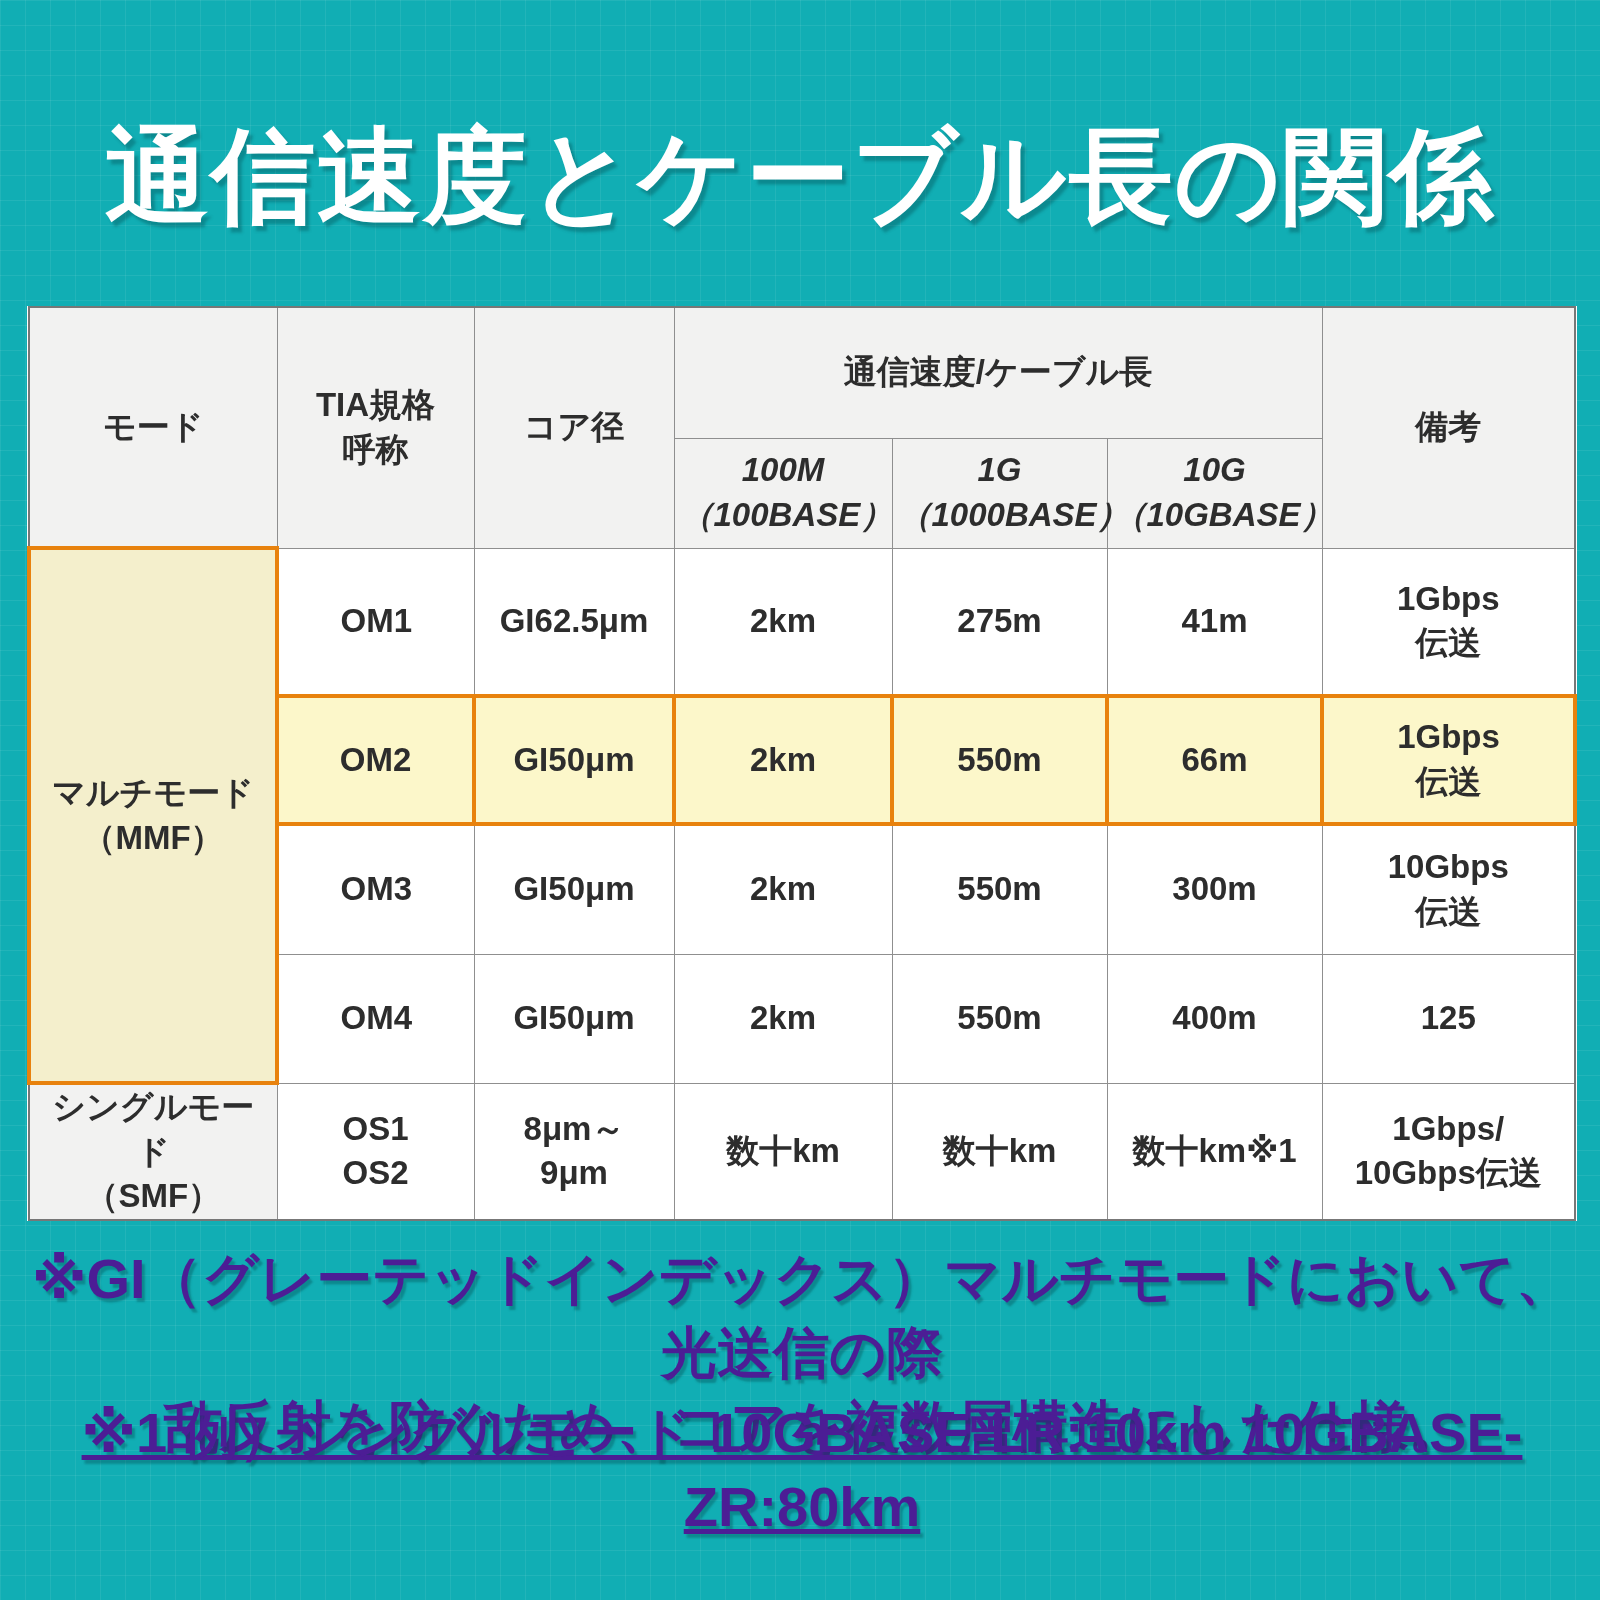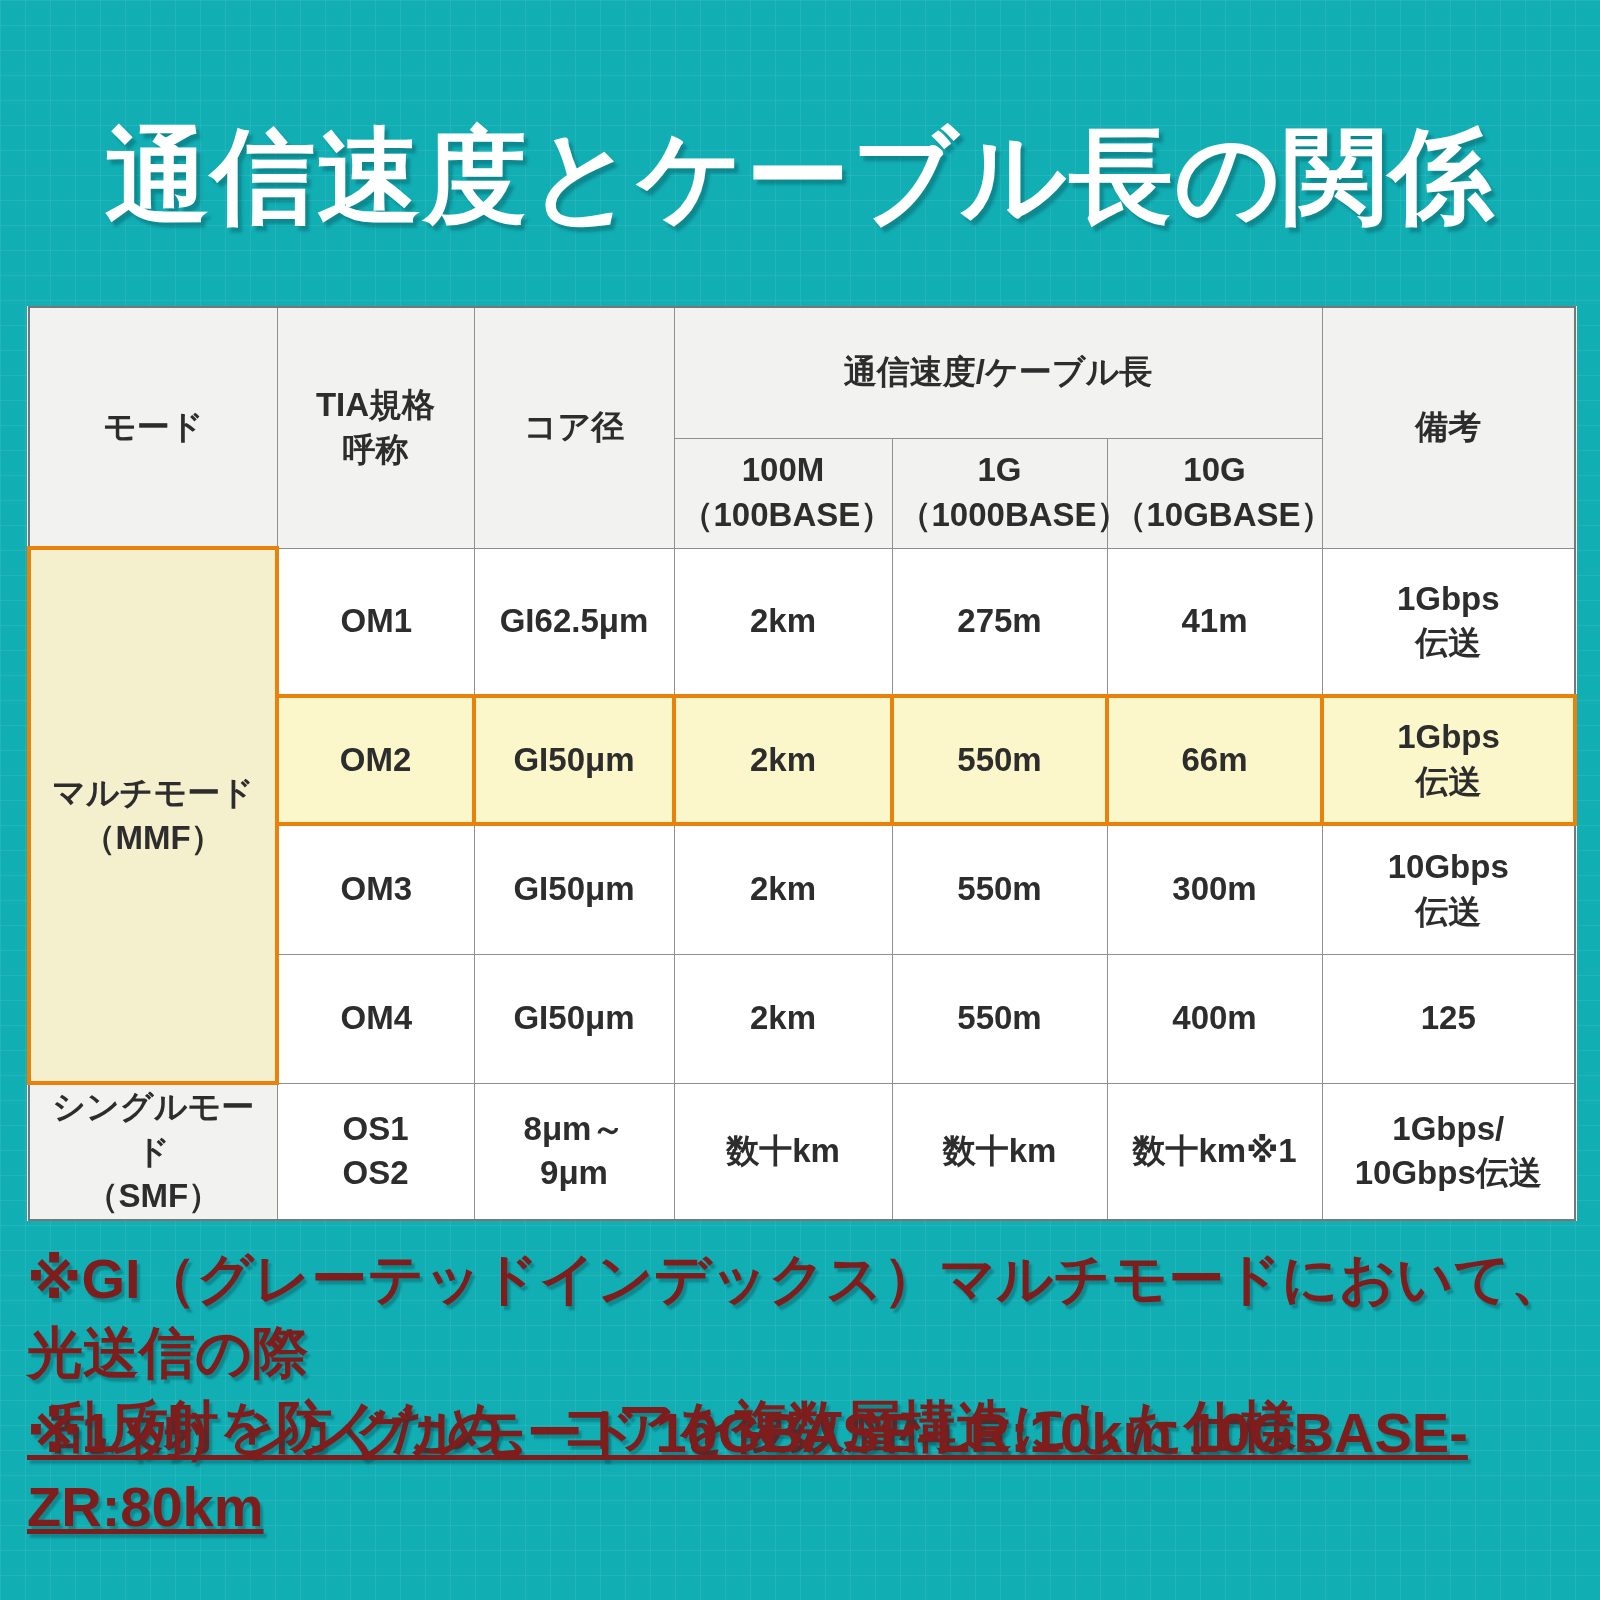--- a/index.html
+++ b/index.html
@@ -52,45 +52,46 @@
     font-weight:bold;
     color:var(--text-dark);
     font-size:33px;
     line-height:1.35;
     white-space:pre-line;
     padding:0 6px;
     box-sizing:border-box;
   }
   .spec-table th{ background:var(--head-fill); }
   tr.head-row1{ height:131px; }
-  tr.head-row2{ height:110px; }
+  tr.head-row2{ height:110px;font-style:italic; }
   tr.row-om1{ height:148px; }
   tr.row-om2{ height:128px; }
   tr.row-om3{ height:130px; }
   tr.row-om4{ height:129px; }
   tr.row-smf{ height:130px; }
   td.mmf{
     background:var(--mmf-fill);
     border:4px solid var(--hl-border);
   }
   td.smf-mode{ background:var(--head-fill);text-align:center; }
   tr.row-om2 td.hl{
     background:var(--hl-fill);
     border:4px solid var(--hl-border);
   }
   .notes{
     position:absolute;
     left:27px;
     width:1550px;
     margin:0;
-    color:#7f1d1d;
+    color:#4c1d95;
     font-weight:bold;
     font-size:56px;
     line-height:74px;
     text-shadow:3px 4px 2px rgba(0,70,75,0.35);
+    text-align:center;
   }
   .note-gi{ top:1242px; }
   .note-example{ top:1396px;text-decoration:underline; }
   .note-line{ display:block; }
   .note-line.indent{ margin-left:24px; }
 </style>
 </head>
 <body>
 
 <div class="page">

